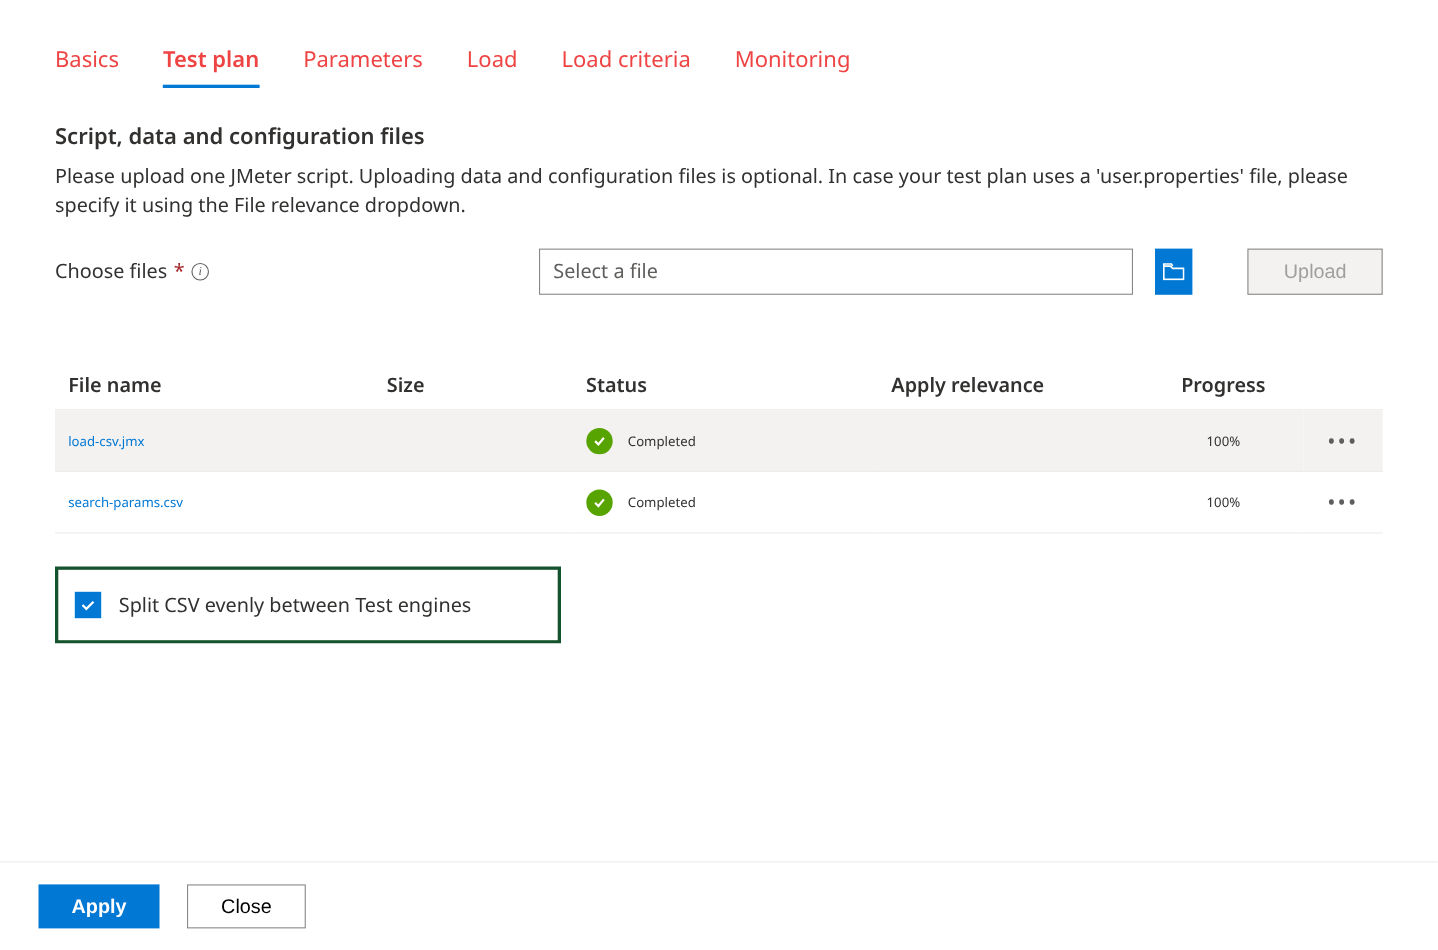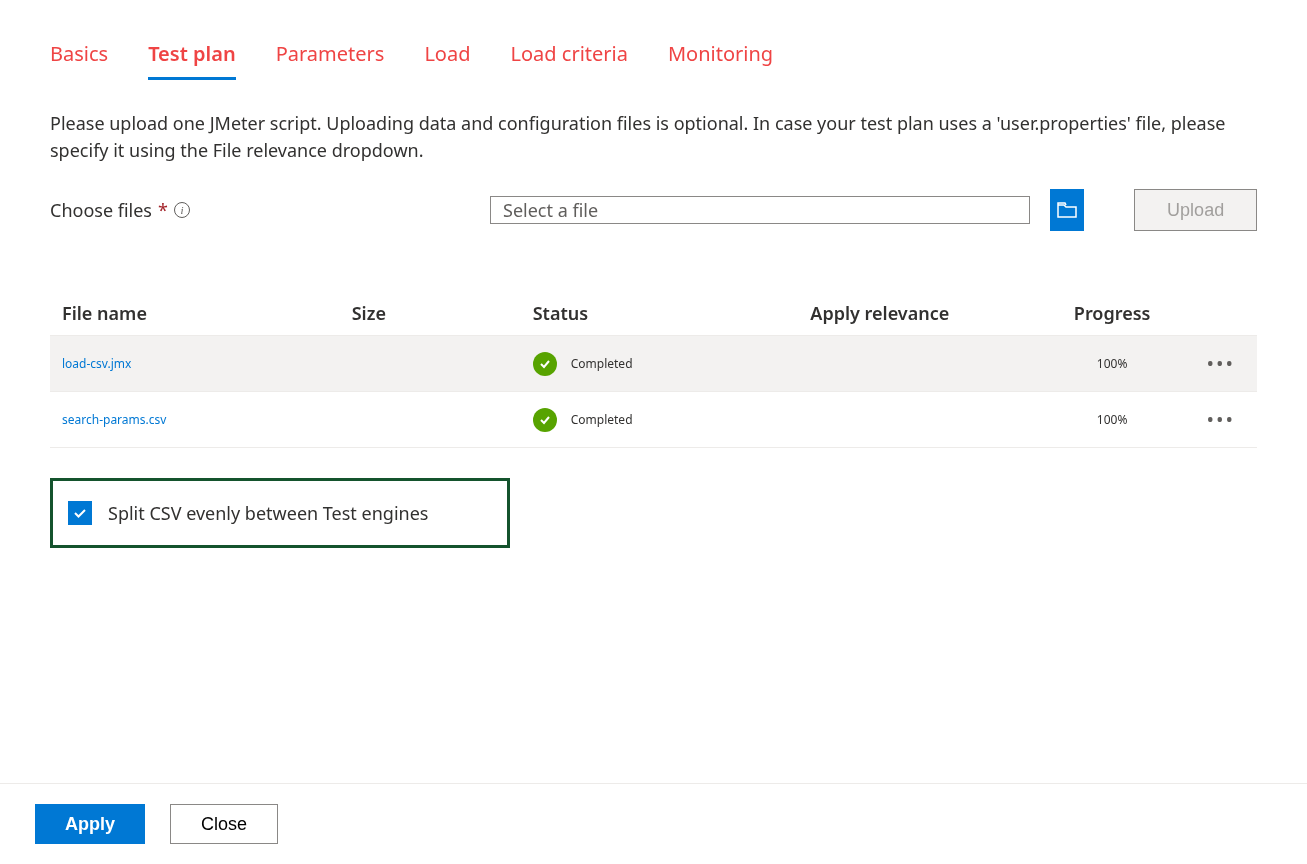--- a/index.html
+++ b/index.html
@@ -13,21 +13,21 @@
 
     .section { padding: 30px 20px 0 20px; }
     .section h2 { font-size: 20px; font-weight: 600; margin-bottom: 10px; }
     .section p.desc { font-size: 18px; color: #323130; line-height: 1.5; }
 
     .choose-row { display: flex; align-items: center; padding: 25px 20px 0 20px; gap: 20px; }
     .choose-label { font-size: 18px; min-width: 420px; display:flex; align-items:center; gap:6px;}
     .req { color: #a4262c; }
     .info-icon { border: 1px solid #605e5c; border-radius: 50%; width: 16px; height: 16px; display:inline-flex; align-items:center; justify-content:center; font-size: 11px; color:#605e5c; font-style: italic; font-family: serif;}
 
-    .file-select { flex: 0 0 540px; height: 28px; border: 1px solid #8a8886; padding: 0 12px; font-size: 18px; color: #605e5c; display:flex; align-items:center;}
+    .file-select { flex: 0 0 540px; height: 42px; border: 1px solid #8a8886; padding: 0 12px; font-size: 18px; color: #605e5c; display:flex; align-items:center;}
     .folder-btn { width: 42px; height: 42px; background: #0078d4; display:flex; align-items:center; justify-content:center; cursor:pointer;}
     .upload-btn { width: 150px; height: 42px; border: 1px solid #8a8886; background: #f3f2f1; color: #a19f9d; font-size: 18px; cursor:default; margin-left: 30px;}
 
     .table-wrap { padding: 60px 20px 0 20px; }
     table { width: 100%; border-collapse: collapse; }
     th { text-align: left; font-size: 18px; font-weight: 600; padding: 10px 12px; border-bottom: 1px solid #edebe9;}
     td { padding: 14px 12px; font-size: 12px; border-bottom: 1px solid #edebe9;}
     tr.row-alt td { background: #f3f2f1; }
     .file-link { color: #0078d4; cursor: pointer; }
     .status-cell { display:flex; align-items:center; gap: 14px;}
@@ -52,20 +52,21 @@
   <div class="tabs">
     <div class="tab">Basics</div>
     <div class="tab active">Test plan</div>
     <div class="tab">Parameters</div>
     <div class="tab">Load</div>
     <div class="tab">Load criteria</div>
     <div class="tab">Monitoring</div>
   </div>
 
   <div class="section">
+    <h2>Script, data and configuration files</h2>
     <p class="desc">Please upload one JMeter script. Uploading data and configuration files is optional. In case your test plan uses a 'user.properties' file, please specify it using the File relevance dropdown.</p>
   </div>
 
   <div class="choose-row">
     <div class="choose-label">
       <span>Choose files</span>
       <span class="req">*</span>
       <span class="info-icon">i</span>
     </div>
     <div class="file-select">Select a file</div>

